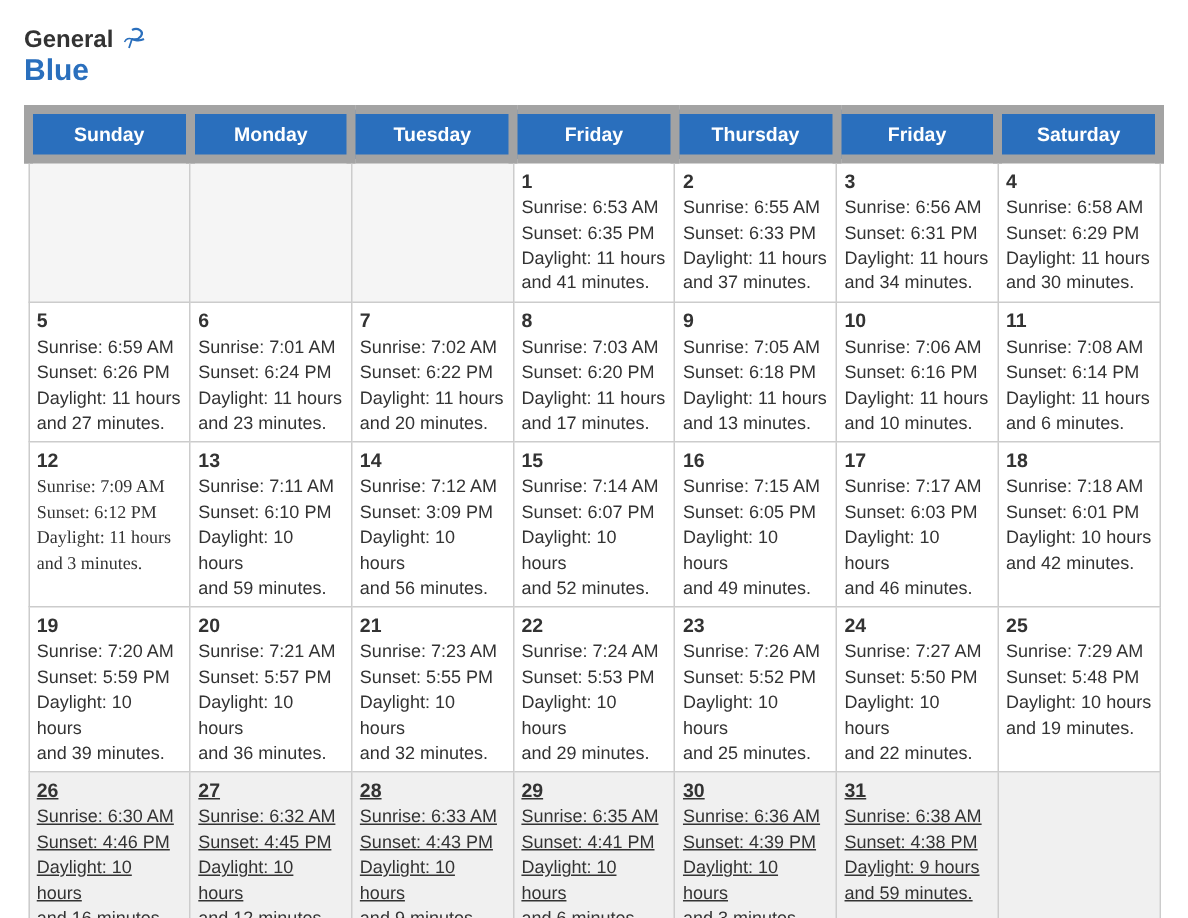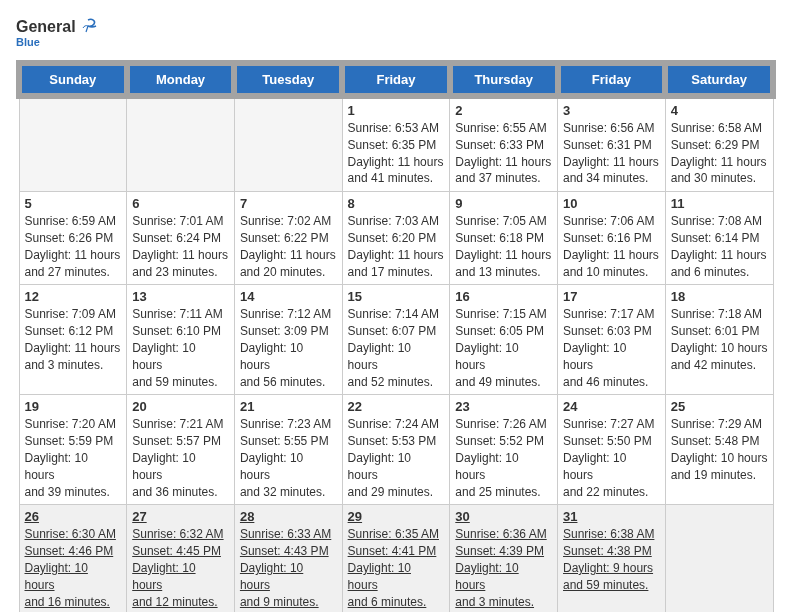--- a/index.html
+++ b/index.html
@@ -84,21 +84,21 @@
   <div class="logo">
   <div style="display:flex;flex-direction:column;line-height:1.1;">
     <div style="display:flex;align-items:flex-end;gap:2px;">
       <span style="font-size:16px;font-weight:bold;color:#333;">General</span>
       <svg width="20" height="20" viewBox="0 0 20 20">
         <path d="M10 4 C14 2, 18 5, 16 8 C14 11, 10 10, 10 10 C10 10, 14 12, 18 10" fill="none" stroke="#2a6fbd" stroke-width="1.5"></path>
         <path d="M10 10 L8 16" stroke="#2a6fbd" stroke-width="1.2"></path>
         <path d="M10 10 C8 9, 6 10, 5 12" fill="none" stroke="#2a6fbd" stroke-width="1"></path>
       </svg>
     </div>
-    <span style="font-size:11px;font-weight:bold;color:#2a6fbd;">Blue</span>
+    <span style="font-size:20px;font-weight:bold;color:#2a6fbd;">Blue</span>
   </div>
 </div>
   <div class="title-area">
     <div class="month-title"></div>
     <div class="subtitle"></div>
   </div>
 </div>
 
 <table>
   <thead>
@@ -193,21 +193,21 @@
           <span class="day-number">11</span>
           <div class="day-info" style="white-space: pre-line;">Sunrise: 7:08 AM
 Sunset: 6:14 PM
 Daylight: 11 hours
 and 6 minutes.</div>
         </td>
       </tr>
       <tr>
         <td>
           <span class="day-number">12</span>
-          <div class="day-info" style="white-space: pre-line;">Sunrise: 7:09 AM
+          <div class="day-info" style="white-space: pre-line; font-family: Liberation Serif, serif;">Sunrise: 7:09 AM
 Sunset: 6:12 PM
 Daylight: 11 hours
 and 3 minutes.</div>
         </td>
         <td>
           <span class="day-number">13</span>
           <div class="day-info" style="white-space: pre-line;">Sunrise: 7:11 AM
 Sunset: 6:10 PM
 Daylight: 10 hours
 and 59 minutes.</div>

